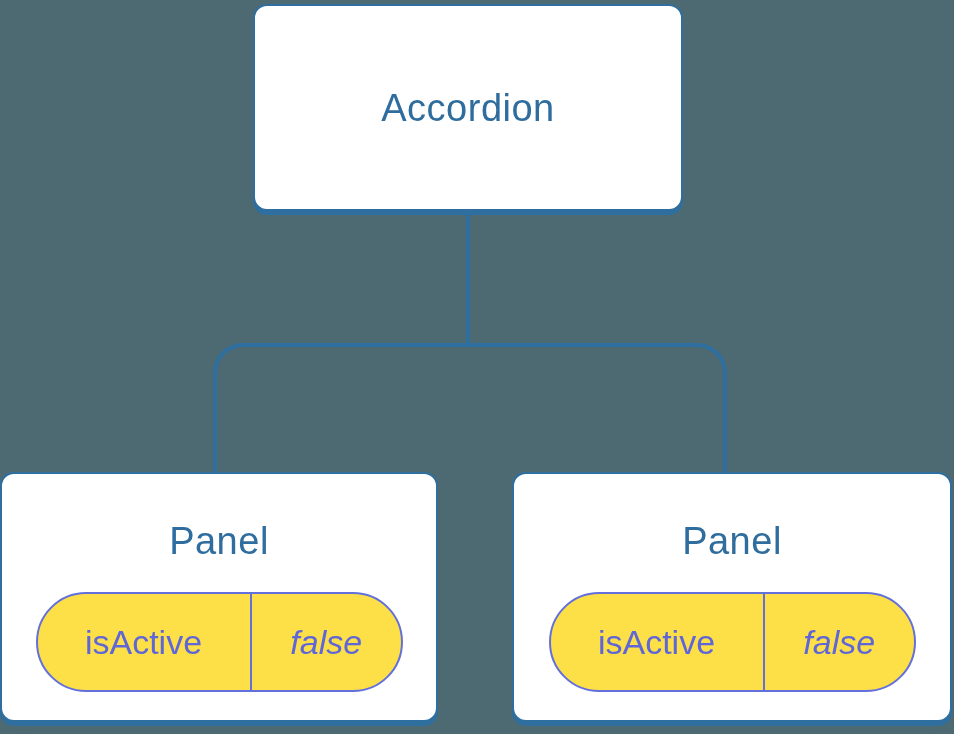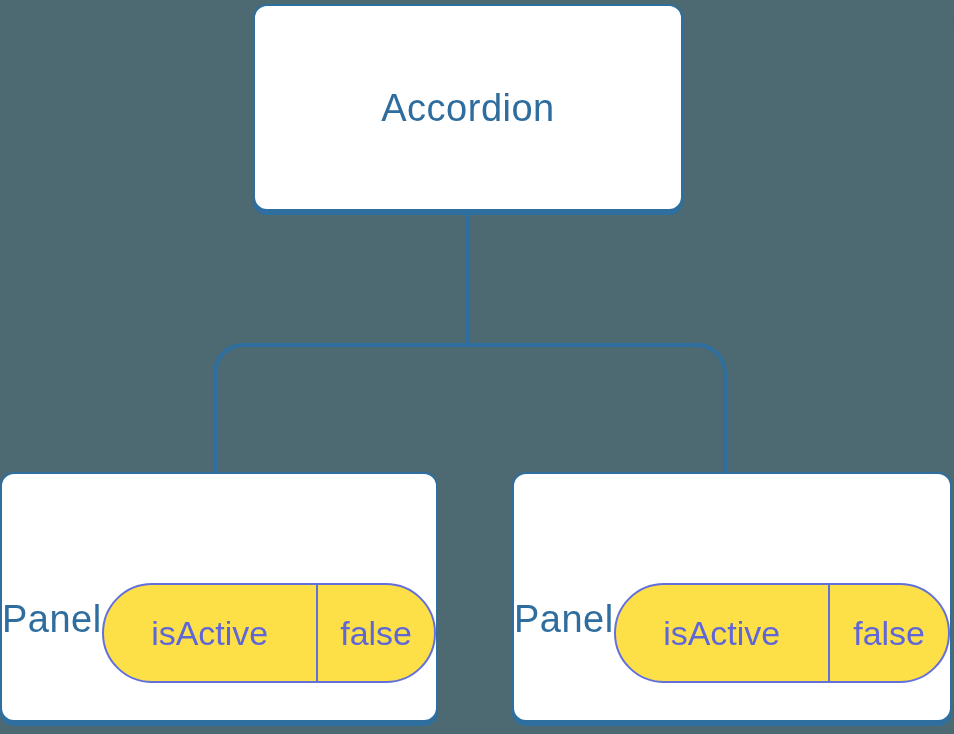--- a/index.html
+++ b/index.html
@@ -36,21 +36,21 @@
     height: 207px;
     display: flex;
     align-items: center;
     justify-content: center;
   }
   .node-box.panel {
     top: 472px;
     width: 438px;
     height: 250px;
     display: flex;
-    flex-direction: row;
+    flex-direction: column;
     align-items: center;
     padding-top: 44px;
   }
   .node-box.panel-left  { left: 0px; }
   .node-box.panel-right { left: 512px; width: 440px; }
   .node-label {
     color: #2e6d9e;
     font-size: 38px;
     line-height: 46px;
     letter-spacing: 0.5px;
@@ -89,21 +89,21 @@
     background: #fde047;
   }
   .pill-cell {
     display: flex;
     align-items: center;
     justify-content: center;
     color: #5f66d8;
     font-size: 34px;
   }
   .pill-key   { width: 212px; }
-  .pill-value { flex: 1; }
+  .pill-value { flex: 1; font-style: italic; }
   .pill-divider {
     width: 2.5px;
     background: #6370dc;
   }
 </style>
 </head>
 <body>
 
 <div class="stage">
 

